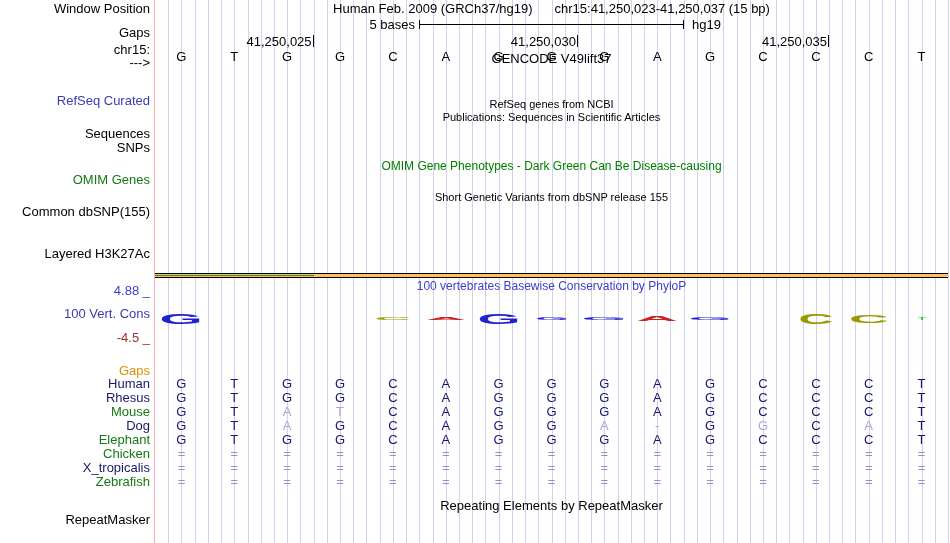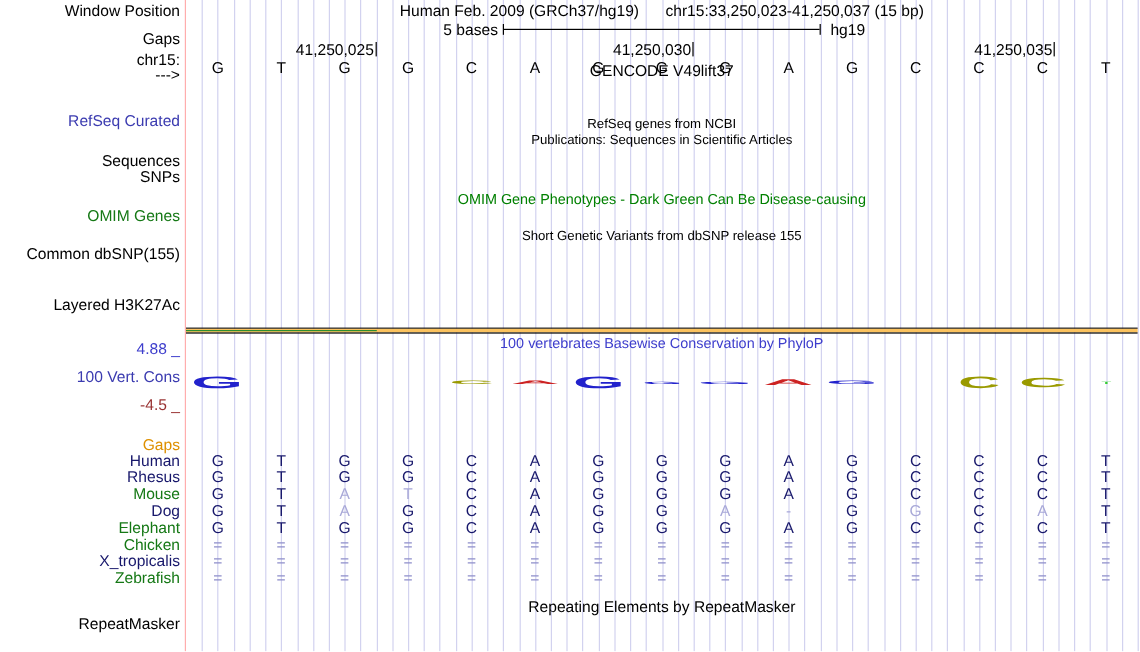--- a/index.html
+++ b/index.html
@@ -93,21 +93,21 @@
       <div class="gridline" style="left: 934.78px; background: rgb(210, 210, 239);"></div>
       <div class="gridline" style="left: 948px; background: rgb(210, 210, 239);"></div>
       <div class="ctick" style="left: 193.6px;">
         <span>41,250,025</span>
         <div class="tk"></div>
       </div>
       <div class="ctick" style="left: 457.9px;">
         <span>41,250,030</span>
         <div class="tk"></div>
       </div>
-      <div class="ctick" style="left: 759px;">
+      <div class="ctick" style="left: 709px;">
         <span>41,250,035</span>
         <div class="tk"></div>
       </div>
       <div class="base" style="left: 155px; top: 50px; width: 52.8667px; color: rgb(0, 0, 0);">G</div>
       <div class="base" style="left: 207.87px; top: 50px; width: 52.8667px; color: rgb(0, 0, 0);">T</div>
       <div class="base" style="left: 260.73px; top: 50px; width: 52.8667px; color: rgb(0, 0, 0);">G</div>
       <div class="base" style="left: 313.6px; top: 50px; width: 52.8667px; color: rgb(0, 0, 0);">G</div>
       <div class="base" style="left: 366.47px; top: 50px; width: 52.8667px; color: rgb(0, 0, 0);">C</div>
       <div class="base" style="left: 419.33px; top: 50px; width: 52.8667px; color: rgb(0, 0, 0);">A</div>
       <div class="base" style="left: 472.2px; top: 50px; width: 52.8667px; color: rgb(0, 0, 0);">G</div>
@@ -261,21 +261,21 @@
       <div class="base" style="left: 683.67px; top: 475px; width: 52.8667px; color: rgb(145, 145, 203);">=</div>
       <div class="base" style="left: 736.53px; top: 475px; width: 52.8667px; color: rgb(145, 145, 203);">=</div>
       <div class="base" style="left: 789.4px; top: 475px; width: 52.8667px; color: rgb(145, 145, 203);">=</div>
       <div class="base" style="left: 842.27px; top: 475px; width: 52.8667px; color: rgb(145, 145, 203);">=</div>
       <div class="base" style="left: 895.13px; top: 475px; width: 52.8667px; color: rgb(145, 145, 203);">=</div>
     </div>
   <div class="pink"></div>
 
   <div class="ll" style="top:2px">Window Position</div>
   <div class="ctr" style="top:2px">
-    <span>Human Feb. 2009 (GRCh37/hg19)</span><span class="tgap"></span><span>chr15:33,250,023-41,250,037 (15 bp)</span>
+    <span>Human Feb. 2009 (GRCh37/hg19)</span><span class="tgap"></span><span>chr15:41,250,023-41,250,037 (15 bp)</span>
   </div>
 
   <div class="ll" style="top:26px">Gaps</div>
   <div style="position:absolute;top:18px;left:255px;width:160px;text-align:right;font-size:13px;line-height:13px">5 bases</div>
   <div class="sline" style="left:420px;width:263px"></div>
   <div class="stick" style="left:419px"></div>
   <div class="stick" style="left:683px"></div>
   <div style="position:absolute;top:18px;left:692px;font-size:13px;line-height:13px">hg19</div>
 
   <div class="ll" style="top:43px">chr15:</div>

